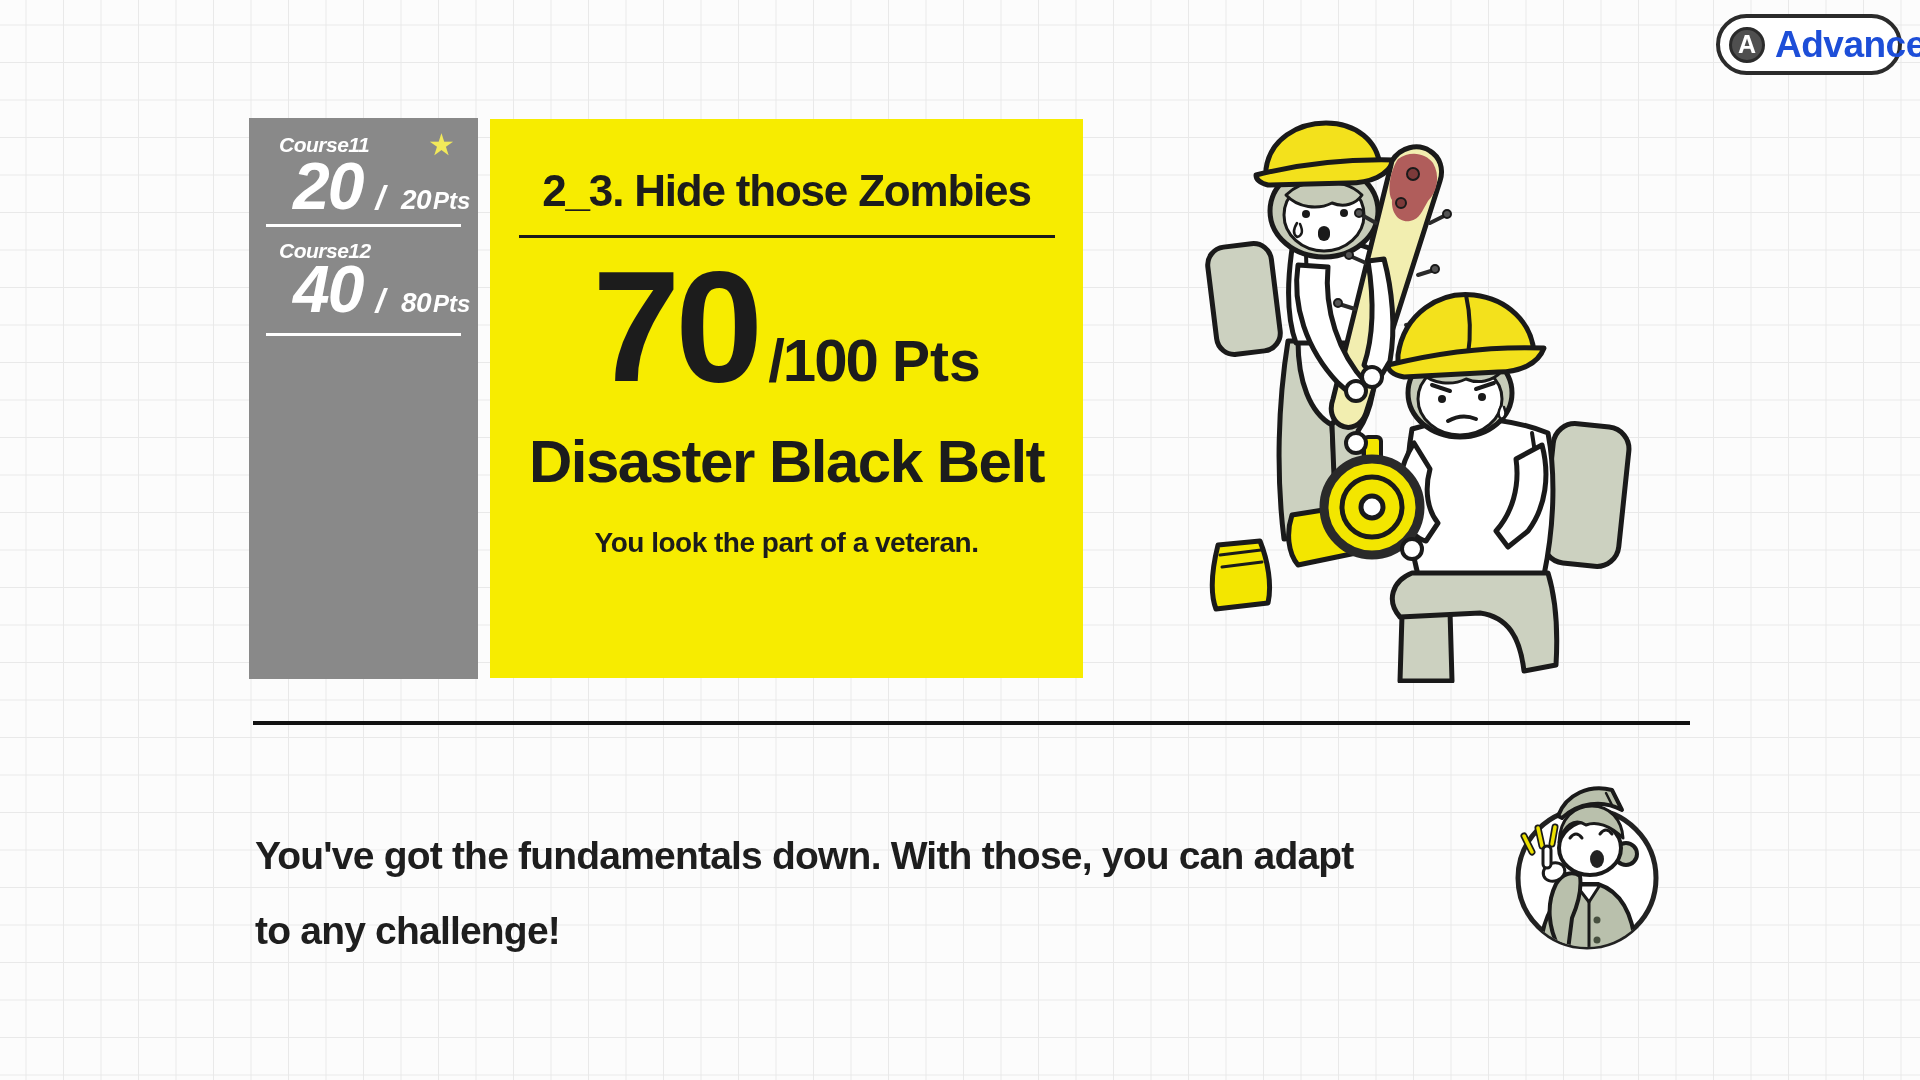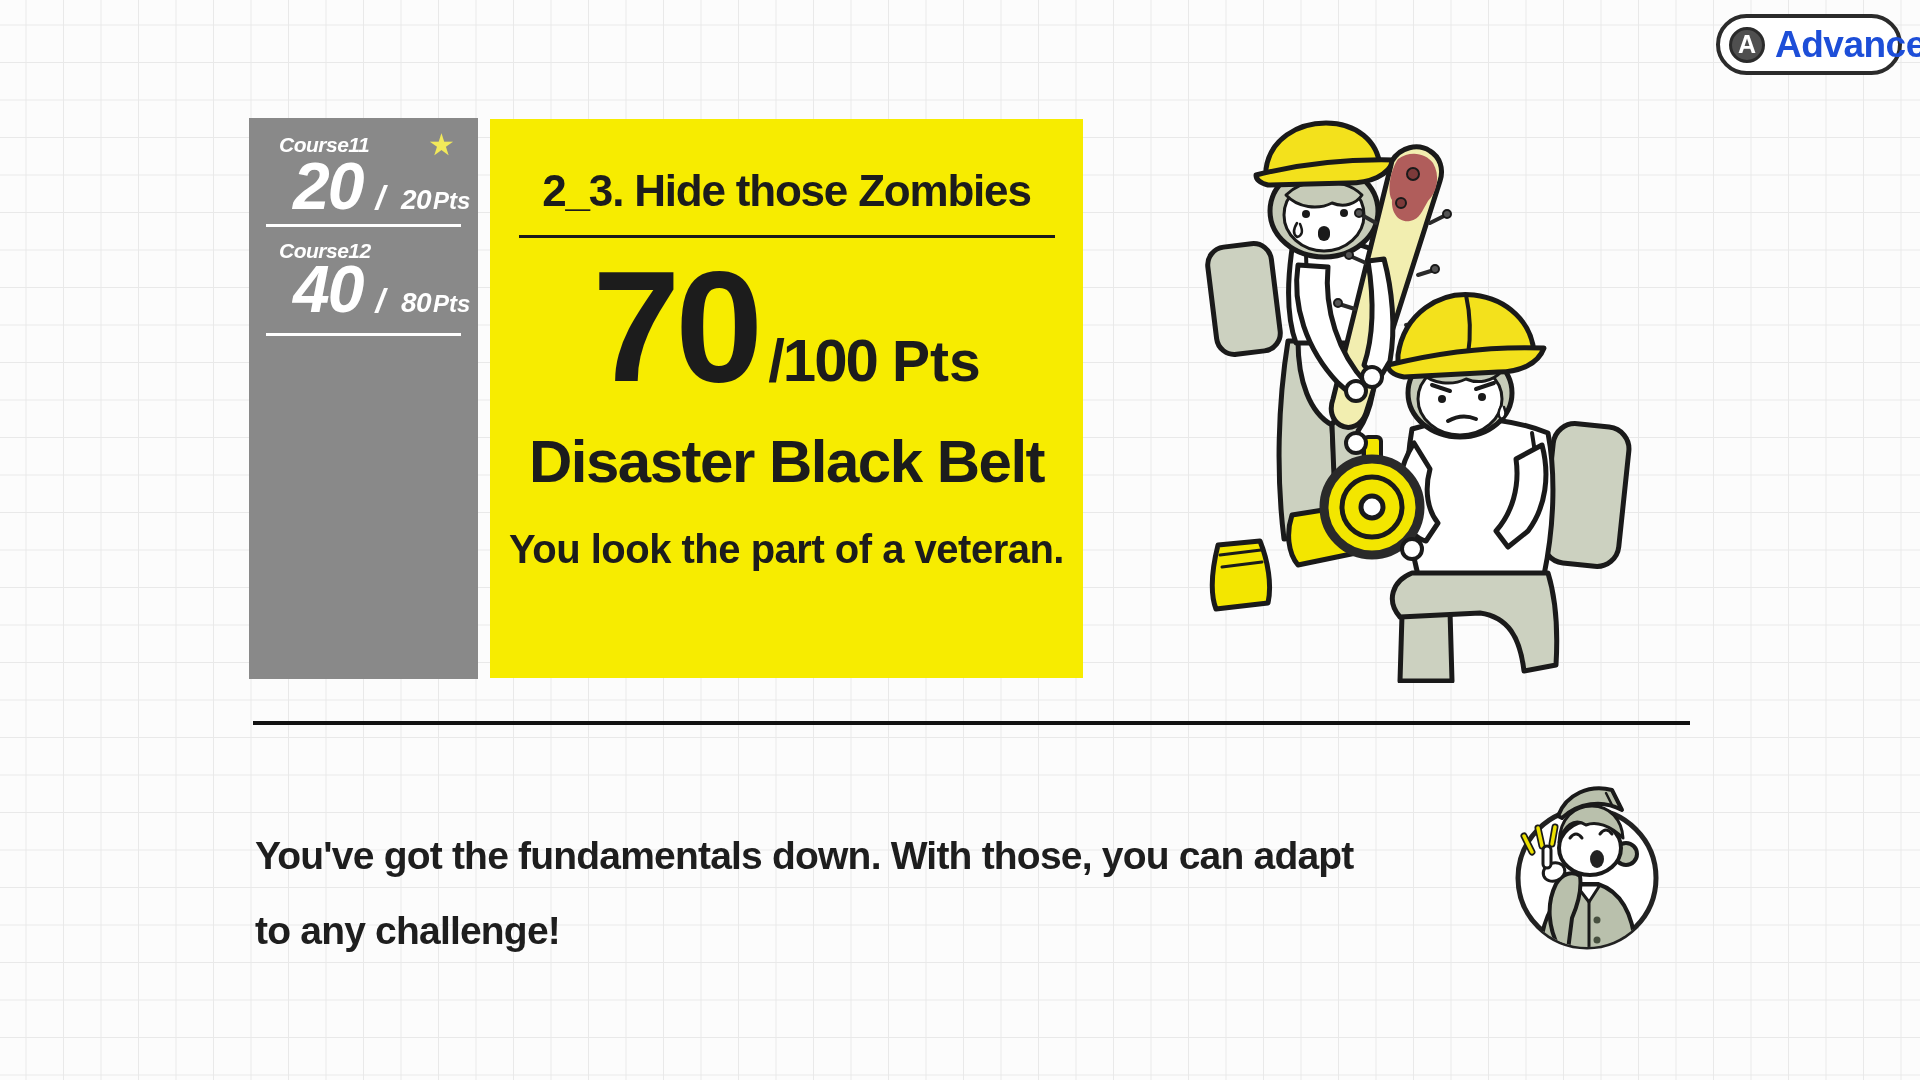--- a/index.html
+++ b/index.html
@@ -40,21 +40,21 @@
   .course-unit{font-size:24px;color:#fff;font-weight:bold;margin-left:2px;}
   
   .result-panel{position:absolute;left:490px;top:119px;width:593px;height:559px;background:#f7ec00;text-align:center;}
   .result-title{padding-top:47px;font-size:44px;font-weight:bold;letter-spacing:-1.2px;}
   .title-underline{width:536px;height:3px;background:#1a1a1a;margin:19px auto 0;}
   .score-row{display:flex;align-items:baseline;justify-content:center;text-align:center;}
   .big-score{font-size:158px;font-weight:bold;line-height:1.12;letter-spacing:-5px;}
   .score-total{font-size:60px;font-weight:bold;margin-left:10px;letter-spacing:-2px;}
   .score-unit{font-size:57px;font-weight:bold;margin-left:15px;}
   .rank{font-size:60px;font-weight:bold;margin-top:12px;letter-spacing:-1.5px;}
-  .comment{font-size:40px;font-weight:bold;margin-top:31px;letter-spacing:-0.5px;}
+  .comment{font-size:28px;font-weight:bold;margin-top:31px;letter-spacing:-0.5px;}
   
   .divider{position:absolute;left:253px;top:721px;width:1437px;height:4px;background:#121212;}
   .message{position:absolute;left:255px;top:834px;font-size:39px;font-weight:bold;color:#1e1e1e;letter-spacing:-0.8px;}
   .message-line2{margin-top:31px;}
   
   .workers{position:absolute;left:1160px;top:103px;}
   .instructor{position:absolute;left:1502px;top:772px;}
 </style>
 </head>
 <body>

